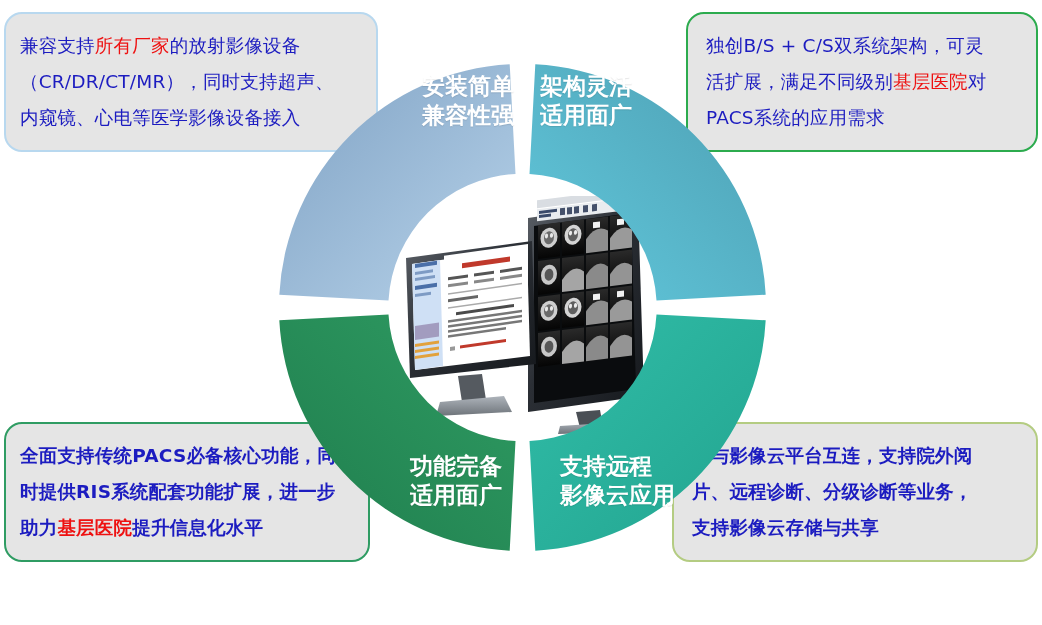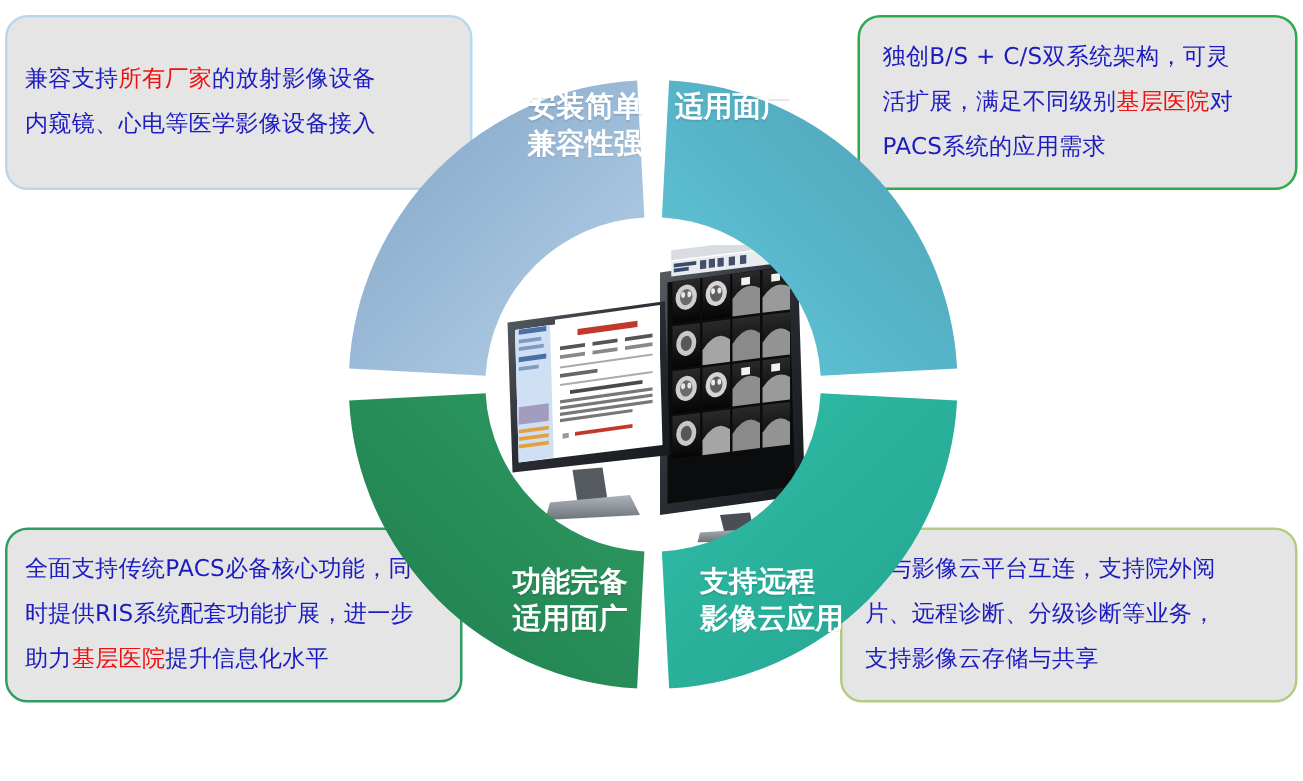--- a/index.html
+++ b/index.html
@@ -55,21 +55,21 @@
     border: 2px solid #2f9c63;
     padding: 6px 0 6px 14px;
   }
   #callout-br {
     left: 672px; top: 422px;
     width: 366px; height: 140px;
     border: 2px solid #b4cc82;
     padding: 6px 0 6px 18px;
   }
   
-  #callout-bl p, #callout-br p { position: relative; }
+  #callout-bl p, #callout-br p { position: relative; font-weight: bold; }
 
   
   #donut {
     position: absolute;
     left: 279px; top: 64px;
     width: 487px; height: 487px;
     z-index: 6;
     pointer-events: none;
   }
   #donut svg { display:block; width:487px; height:487px; }
@@ -99,20 +99,21 @@
   }
   #monitors svg { display:block; }
 </style>
 </head>
 <body>
 
 <div id="canvas">
 
   <div class="callout" id="callout-tl">
     <p><span>兼容支持</span><span class="hl">所有厂家</span><span>的放射影像设备</span></p>
+    <p>（CR/DR/CT/MR），同时支持超声、</p>
     <p>内窥镜、心电等医学影像设备接入</p>
   </div>
 
   <div class="callout" id="callout-tr">
     <p>独创B/S + C/S双系统架构，可灵</p>
     <p><span>活扩展，满足不同级别</span><span class="hl">基层医院</span><span>对</span></p>
     <p>PACS系统的应用需求</p>
   </div>
 
   <div class="callout" id="callout-bl">
@@ -327,20 +328,21 @@
                A 134 134 0 0 0 236.5 377.1
                Z"></path>
     </svg>
   </div>
 
   <div class="quad-label" id="label-tl">
     <div>安装简单</div>
     <div>兼容性强</div>
   </div>
   <div class="quad-label" id="label-tr">
+    <div>架构灵活</div>
     <div>适用面广</div>
   </div>
   <div class="quad-label" id="label-bl">
     <div>功能完备</div>
     <div>适用面广</div>
   </div>
   <div class="quad-label" id="label-br">
     <div>支持远程</div>
     <div>影像云应用</div>
   </div>

